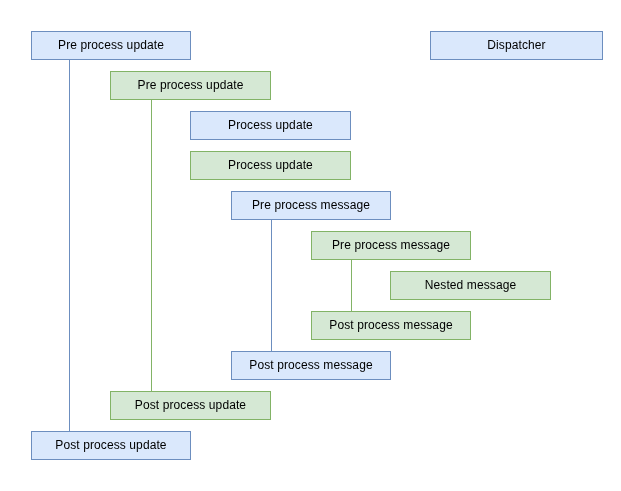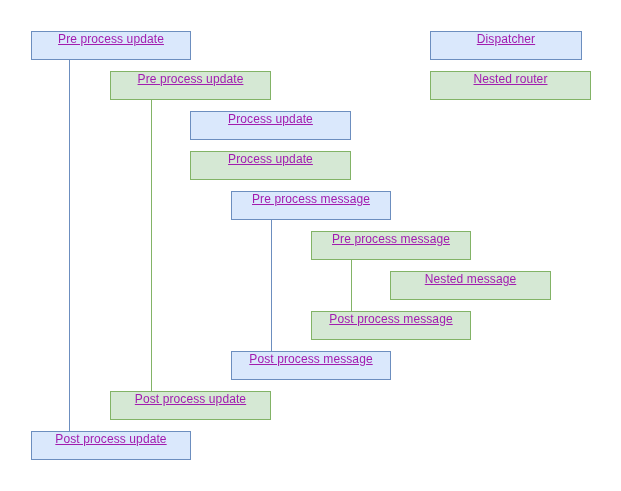--- a/index.html
+++ b/index.html
@@ -17,29 +17,28 @@
     height: 491px;
     background: #ffffff;
     overflow: hidden;
   }
   .node {
     position: absolute;
     box-sizing: border-box;
     border-width: 1px;
     border-style: solid;
     display: flex;
-    align-items: flex-start;
+    align-items: center;
     justify-content: center;
     font-size: 12px;
     line-height: 1.2;
-    color: #a21caf;
+    color: #000000;
     text-align: center;
     letter-spacing: 0.1px;
     white-space: nowrap;
-    text-decoration: underline;
   }
   .node.dispatcher {
     background: #dae8fc;
     border-color: #6c8ebf;
   }
   .node.nested {
     background: #d5e8d4;
     border-color: #82b366;
   }
   .edge {
@@ -89,19 +88,16 @@
     </div>
     <div class="node dispatcher" style="left: 231px; top: 351px; width: 160px; height: 29px;">
       <span>Post process message</span>
     </div>
     <div class="node nested" style="left: 110px; top: 391px; width: 161px; height: 29px;">
       <span>Post process update</span>
     </div>
     <div class="node dispatcher" style="left: 31px; top: 431px; width: 160px; height: 29px;">
       <span>Post process update</span>
     </div>
-    <div class="node dispatcher" style="left: 430px; top: 31px; width: 152px; height: 29px;">
+    <div class="node dispatcher" style="left: 430px; top: 31px; width: 173px; height: 29px;">
       <span>Dispatcher</span>
-    </div>
-    <div class="node nested" style="left: 430px; top: 71px; width: 161px; height: 29px;">
-      <span>Nested router</span>
     </div>
   </div>
 
 </body></html>

